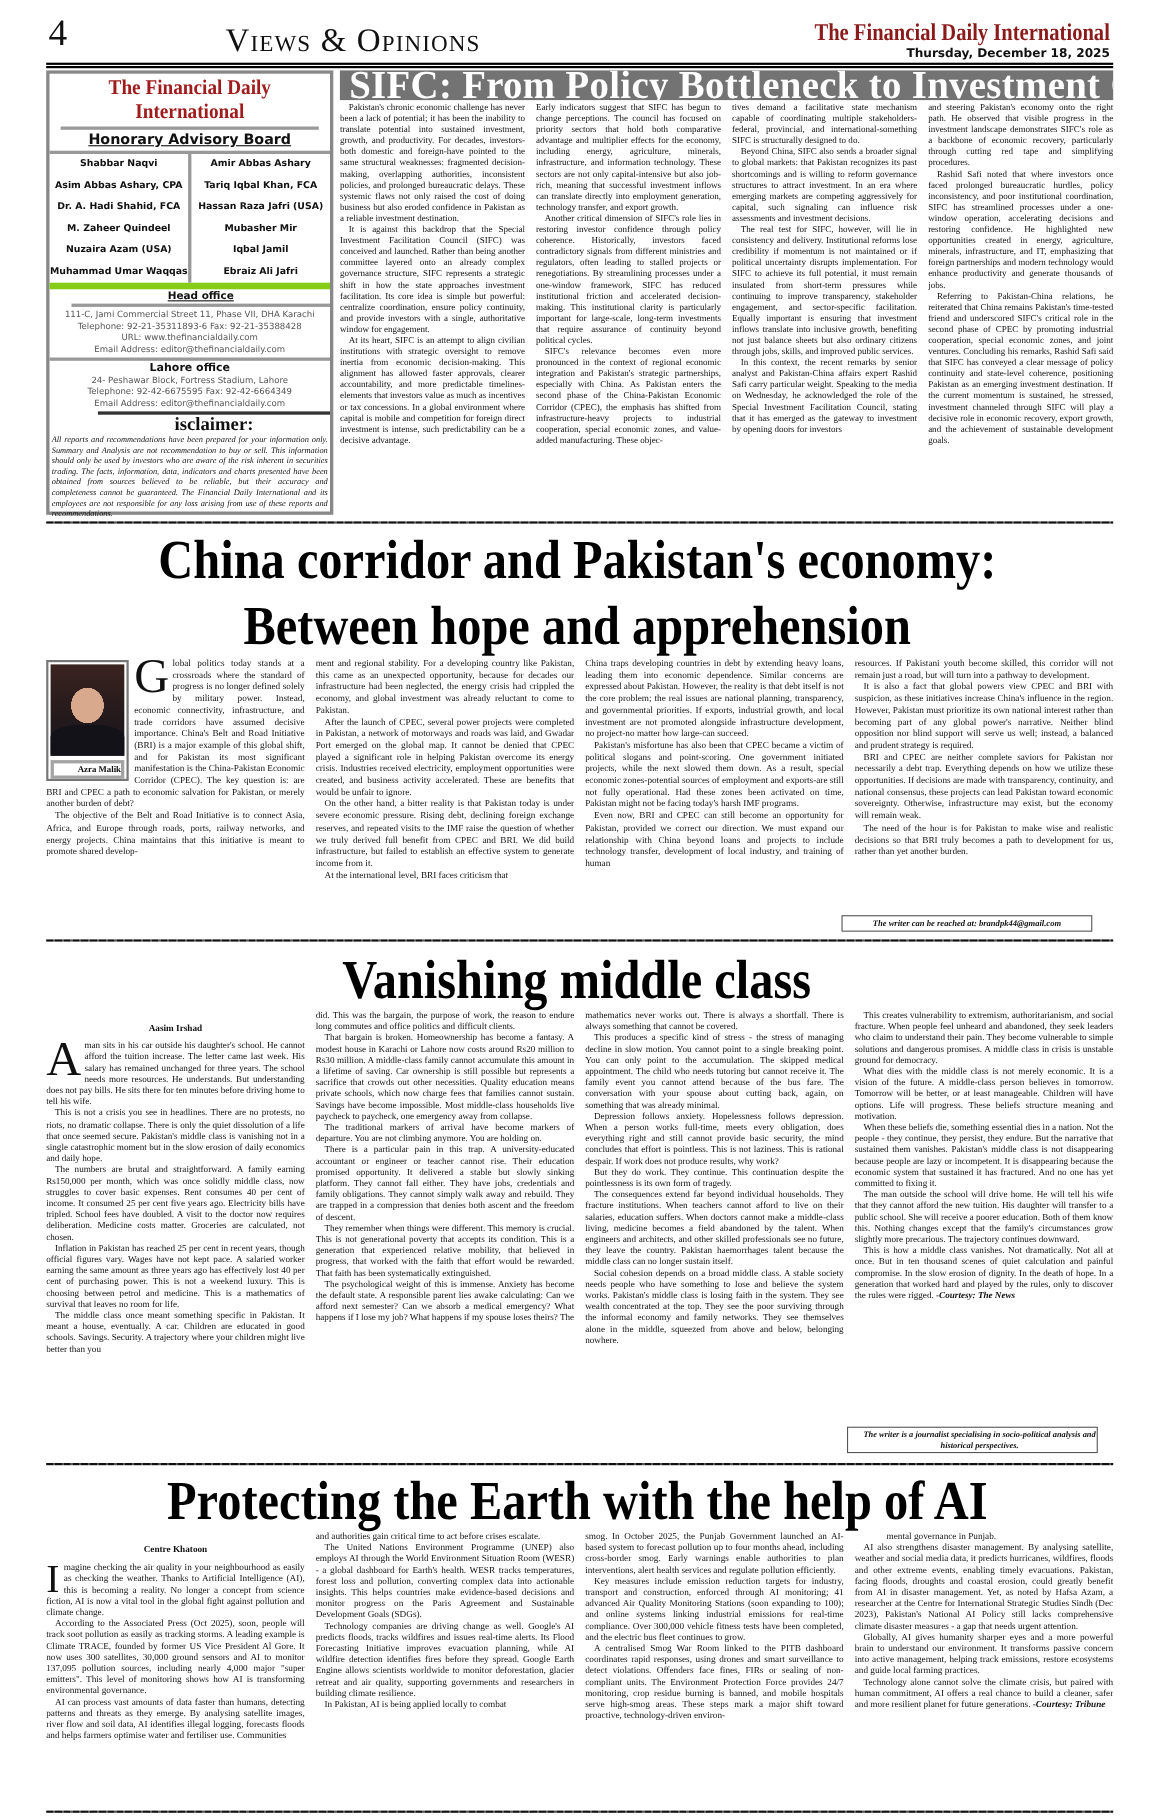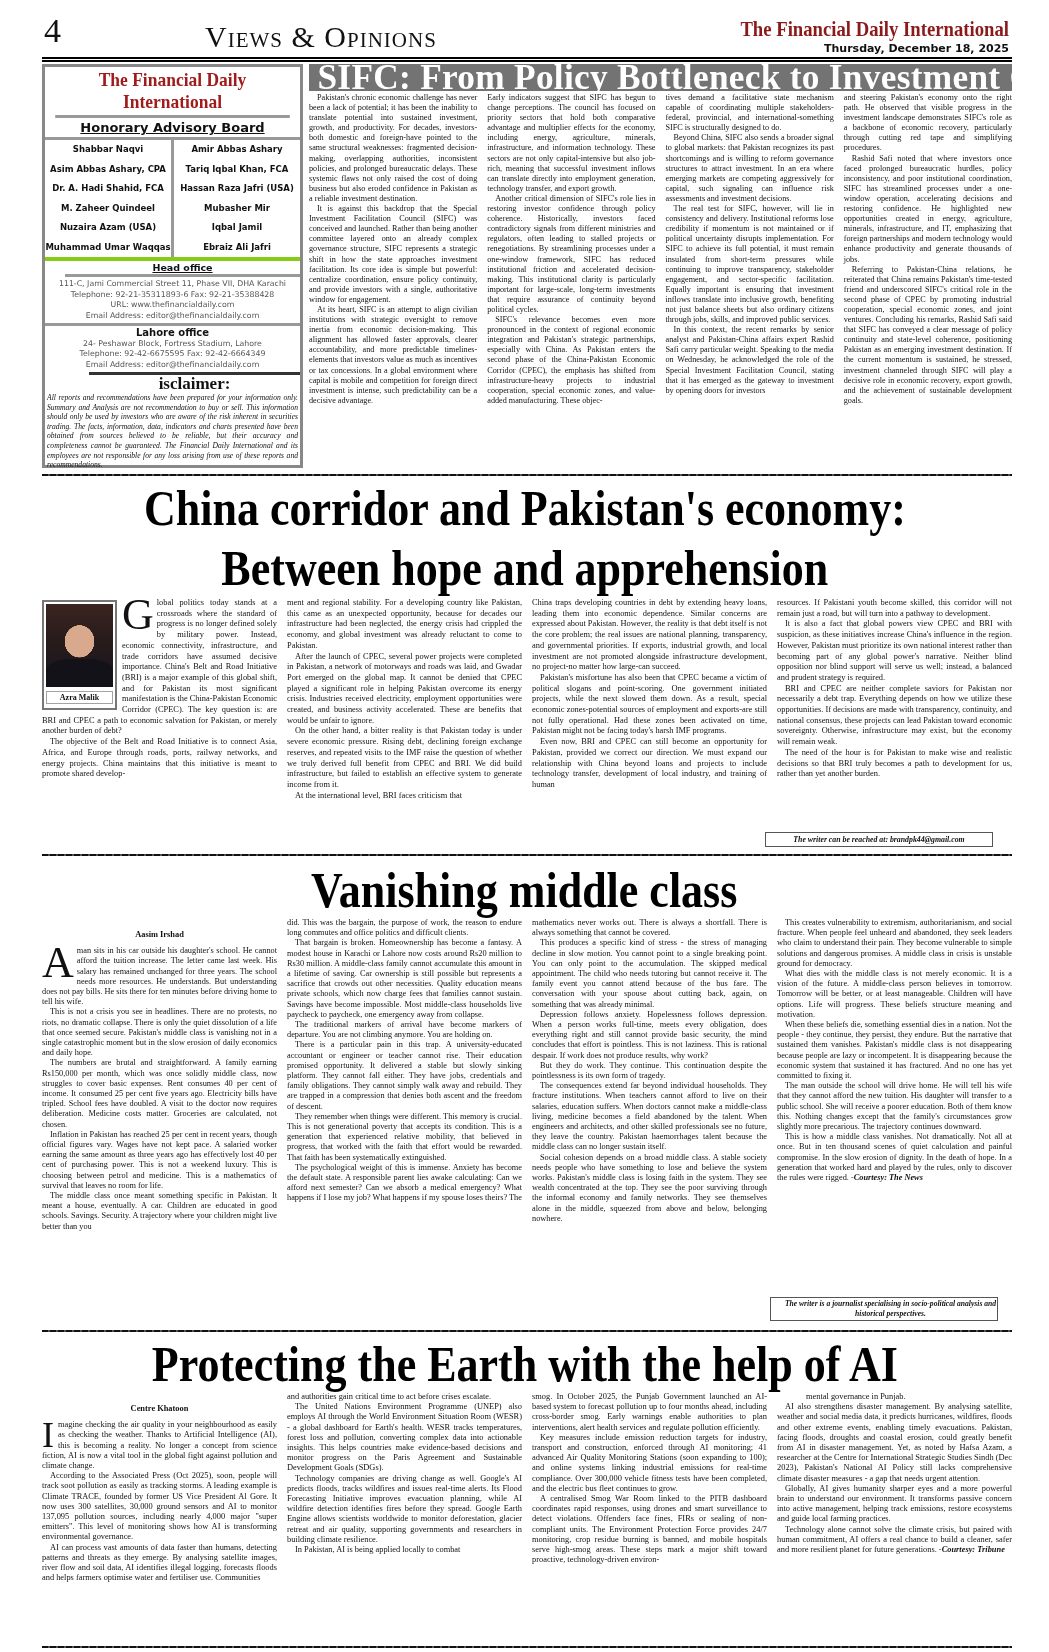--- a/index.html
+++ b/index.html
@@ -9,21 +9,21 @@
   .section-title { left: 205px; top: 22px; font-size: 30px; letter-spacing: 1px; font-variant: small-caps; line-height: 1; }
   .masthead-brand { right: 40px; top: 16px; font-size: 22px; color: #8b1a1a; font-weight: bold; font-family: "Liberation Serif", serif; transform: scaleX(0.85); transform-origin: right; }
   .masthead-date { right: 40px; top: 42px; font-size: 11px; font-weight: bold; font-family: "DejaVu Sans", sans-serif; }
   .rule-double { height: 5px; border-top: 2px solid #000; border-bottom: 2px solid #000; }
   .rule-dash { height: 2px; background: repeating-linear-gradient(90deg, #111 0 6px, #555 6px 8px); }
 
   .sidebar { left: 42px; top: 64px; width: 261px; height: 404px; border: 3px solid #888; background: #fff; }
   .sb-brand { text-align: center; font-size: 19px; color: #a01c1c; font-weight: bold; padding: 2px 0; border-bottom: 3px solid #999; transform: scaleX(0.92); }
   .sb-editors { text-align: center; font-family: "DejaVu Sans", sans-serif; font-size: 10px; font-weight: bold; line-height: 15px; padding: 2px 0; border-bottom: 3px solid #999; }
   .sb-board-title { text-align: center; font-family: "DejaVu Sans", sans-serif; font-size: 13px; font-weight: bold; text-decoration: underline; padding: 2px 0; border-bottom: 3px solid #999; }
-  .sb-board { display: flex; border-bottom: 4px solid #84cc16; }
+  .sb-board { display: flex; border-bottom: 6px solid #84cc16; }
   .sb-col { flex: 1; font-family: "DejaVu Sans", sans-serif; font-size: 8.5px; font-weight: bold; text-align: center; line-height: 19.5px; }
   .sb-col:first-child { border-right: 3px solid #999; }
   .sb-office-title { text-align: center; font-family: "DejaVu Sans", sans-serif; font-size: 9.5px; font-weight: bold; text-decoration: underline; border-bottom: 3px solid #999; padding: 1px 0; margin-left: 20px; }
   .sb-office { text-align: center; font-family: "DejaVu Sans", sans-serif; font-size: 7.8px; color: #555; line-height: 10.5px; padding: 2px 0; border-bottom: 3px solid #999; }
   .sb-office2-title { text-align: center; font-family: "DejaVu Sans", sans-serif; font-size: 10px; font-weight: bold; }
   .sb-disc-title { text-align: center; font-size: 17px; font-weight: bold; border-top: 3px solid #333; line-height: 18px; margin-left: 44px; }
   .sb-disc { font-size: 7.6px; font-style: italic; text-align: justify; line-height: 9.6px; padding: 0 2px; }
 
   .sifc-title { left: 309px; top: 64px; width: 703px; height: 27px; background: #737373; color: #fff; font-size: 36px; font-weight: bold; line-height: 27px; text-align: center; white-space: nowrap; overflow: hidden; letter-spacing: 0.3px; }
   .sifc-title span { display: inline-block; transform: scaleX(0.98); }
@@ -33,21 +33,21 @@
   .sifc-body { left: 309px; top: 93px; width: 703px; height: 374px; overflow: hidden; }
 
   .h1 { left: 0; width: 1049px; text-align: center; font-weight: bold; color: #000; font-family: "Liberation Serif", serif; }
   .h1 span { display: inline-block; transform: scaleX(0.88); }
   .china-h1a { top: 480px; font-size: 50px; line-height: 56px; }
   .china-h1b { top: 540px; font-size: 50px; line-height: 56px; }
 
   .photo { left: 42px; top: 600px; width: 75px; height: 110px; border: 2px solid #777; padding: 2px; background: #fff; }
   .photo-img { width: 100%; height: 83px; background: radial-gradient(ellipse 40% 35% at 50% 45%, #d9a98e 0 55%, transparent 56%), linear-gradient(180deg, #3b2420 0%, #2a1c1c 40%, #15151c 100%); position: relative; }
   .photo-img::after { content: ""; position: absolute; left: 0; right: 0; bottom: 0; height: 28px; background: #121218; border-radius: 40% 40% 0 0; }
-  .photo-cap { margin-top: 4px; border: 1px solid #a3a3a3; text-align: center; font-size: 8px; font-weight: bold; padding: 1px 0; }
+  .photo-cap { margin-top: 4px; border: 3px solid #a3a3a3; text-align: right; font-size: 8px; font-weight: bold; padding: 1px 0; }
   .china-body { left: 42px; top: 598px; width: 970px; height: 243px; overflow: hidden; }
   .china-body .col { font-size: 8.4px; line-height: 10.7px; }
   .dropcap { float: left; font-size: 44px; line-height: 34px; padding-right: 3px; }
   .china-first { text-indent: 0 !important; }
   .china-photo-spacer { float: left; width: 80px; height: 115px; }
   .contact-box { left: 765px; top: 832px; width: 228px; height: 15px; border: 1px solid #555; font-size: 7.8px; font-weight: bold; font-style: italic; text-align: center; line-height: 13px; }
 
   .vanish-h1 { top: 862px; font-size: 50px; line-height: 56px; }
   .vanish-body { left: 42px; top: 918px; width: 970px; height: 400px; overflow: hidden; }
   .vanish-body .col { font-size: 8.3px; line-height: 10.2px; }

